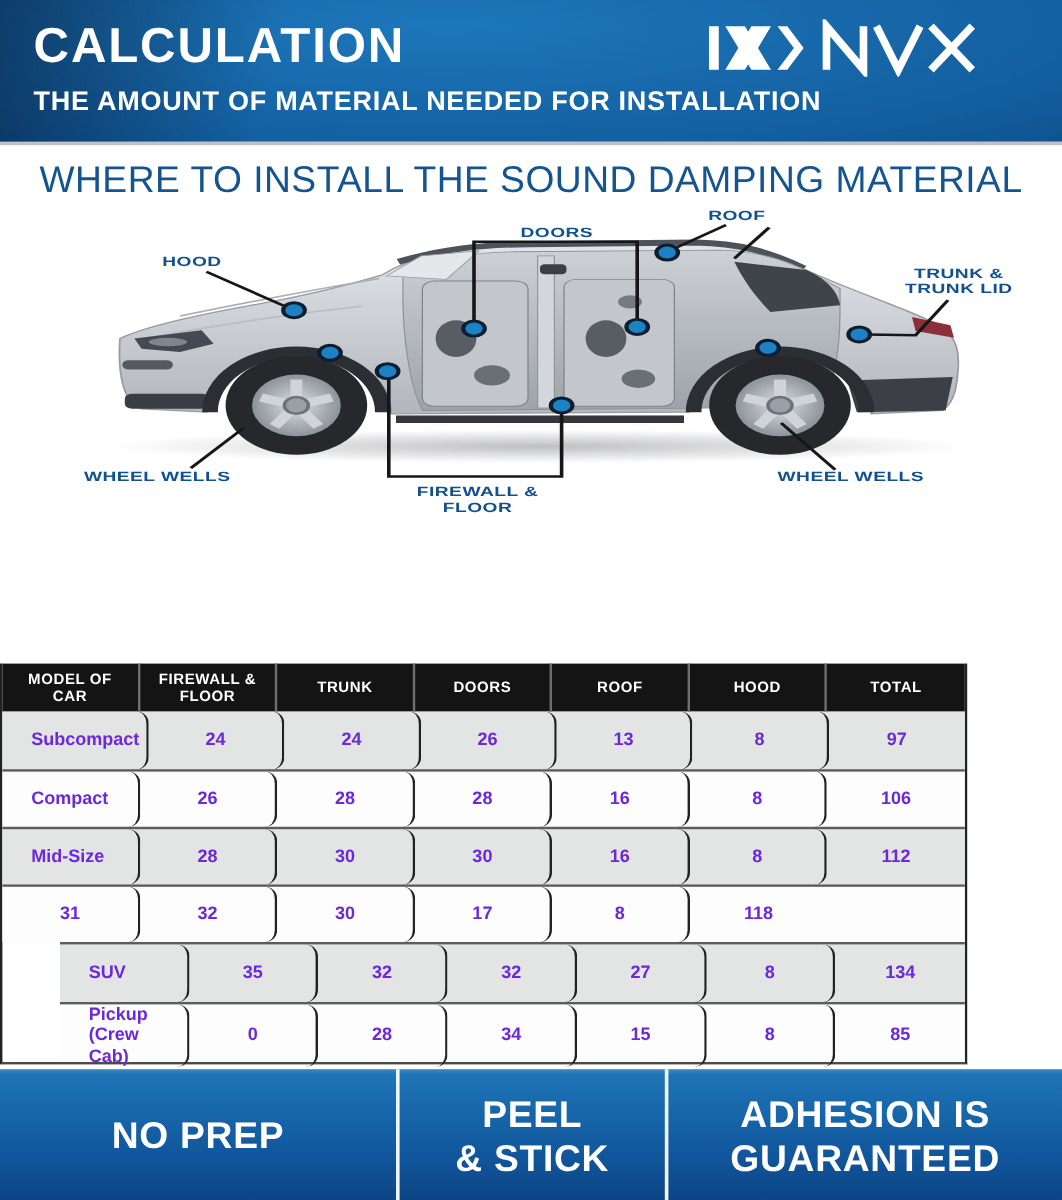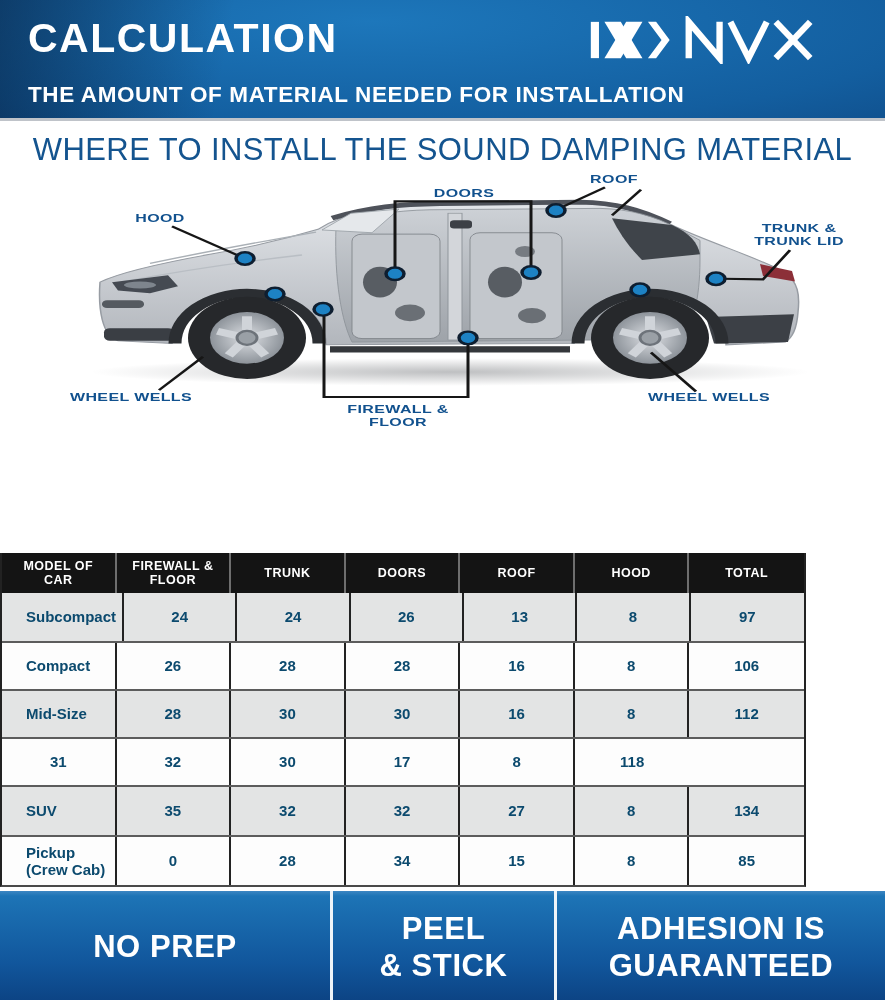--- a/index.html
+++ b/index.html
@@ -13,21 +13,21 @@
     height:118px; padding:12px 28px 0 28px; position:relative;
     background:
       linear-gradient(100deg, rgba(5,20,45,.50) 0%, rgba(5,20,45,0) 26%),
       radial-gradient(140% 200% at 42% 18%, #1d77bb 0%, #135e9f 45%, #0c3c74 85%, #0a2f5e 100%);
   }
   .hdr-line { height:3px; background:#bfc3c9; }
   .hdr-title {
     color:#ffffff; font-size:41px; font-weight:bold; letter-spacing:1.5px; line-height:52px;
   }
   .hdr-sub {
-    color:#ffffff; font-size:22.5px; font-weight:bold; letter-spacing:0.6px; margin-top:18px;
+    color:#ffffff; font-size:22.5px; font-weight:bold; letter-spacing:0.6px; margin-top:8px;
     white-space:nowrap;
   }
   .hdr-logo { position:absolute; top:16px; right:24px; width:272px; height:48px; }
   
   .sec-title {
     margin-top:11px; height:36px; line-height:36px; text-align:center;
     color:#14548f; font-size:31px; font-weight:normal; letter-spacing:0.4px; white-space:nowrap;
   }
   
   .diagram { display:block; width:885px; height:385px; }
@@ -39,28 +39,28 @@
   .tbl { width:806px; border-left:2px solid #222; border-right:2px solid #222;
          border-bottom:2px solid #4a4a4a; }
   .t-head { display:grid; grid-template-columns:repeat(7,1fr); background:#141414; height:40px; }
   .t-head > div {
     color:#ffffff; font-size:12.5px; font-weight:bold; letter-spacing:0.5px;
     display:flex; align-items:center; justify-content:center; text-align:center;
     border-right:2px solid #6e6e6e; padding:0 8px; line-height:1.15;
   }
   .t-head > div:last-child { border-right:none; }
   .t-row { display:grid; grid-template-columns:repeat(7,1fr); height:48px; }
-  .t-row.tall { height:50px; }
+  .t-row.tall { height:50px;margin-left:48px; }
   .t-row.gray { background:#e3e4e4; }
   .t-row.white { background:#fdfdfd; }
   .t-row + .t-row { border-top:2px solid #5c5c5c; }
   .t-row > div {
-    color:#0c4a6e; font-size:15px; font-weight:bold;
+    color:#6d28d9; font-size:15px; font-weight:bold;
     display:flex; align-items:center; justify-content:center; text-align:center;
-    border-right:2px solid #222; line-height:1.15;
+    border-right:2px solid #222; line-height:1.15;border-radius:10px;
   }
   .t-row > div:last-child { border-right:none; }
   .t-row > div.model { justify-content:flex-start; text-align:left; padding-left:24px; padding-right:6px; }
   
   .ftr {
     margin-top:4px; height:111px; display:grid; grid-template-columns:333px 224px 1fr;
     background:
       linear-gradient(180deg, #3c86c2 0px, #1d74b6 5px, #11569c 65%, #0c4383 100%);
   }
   .ftr-cell {

